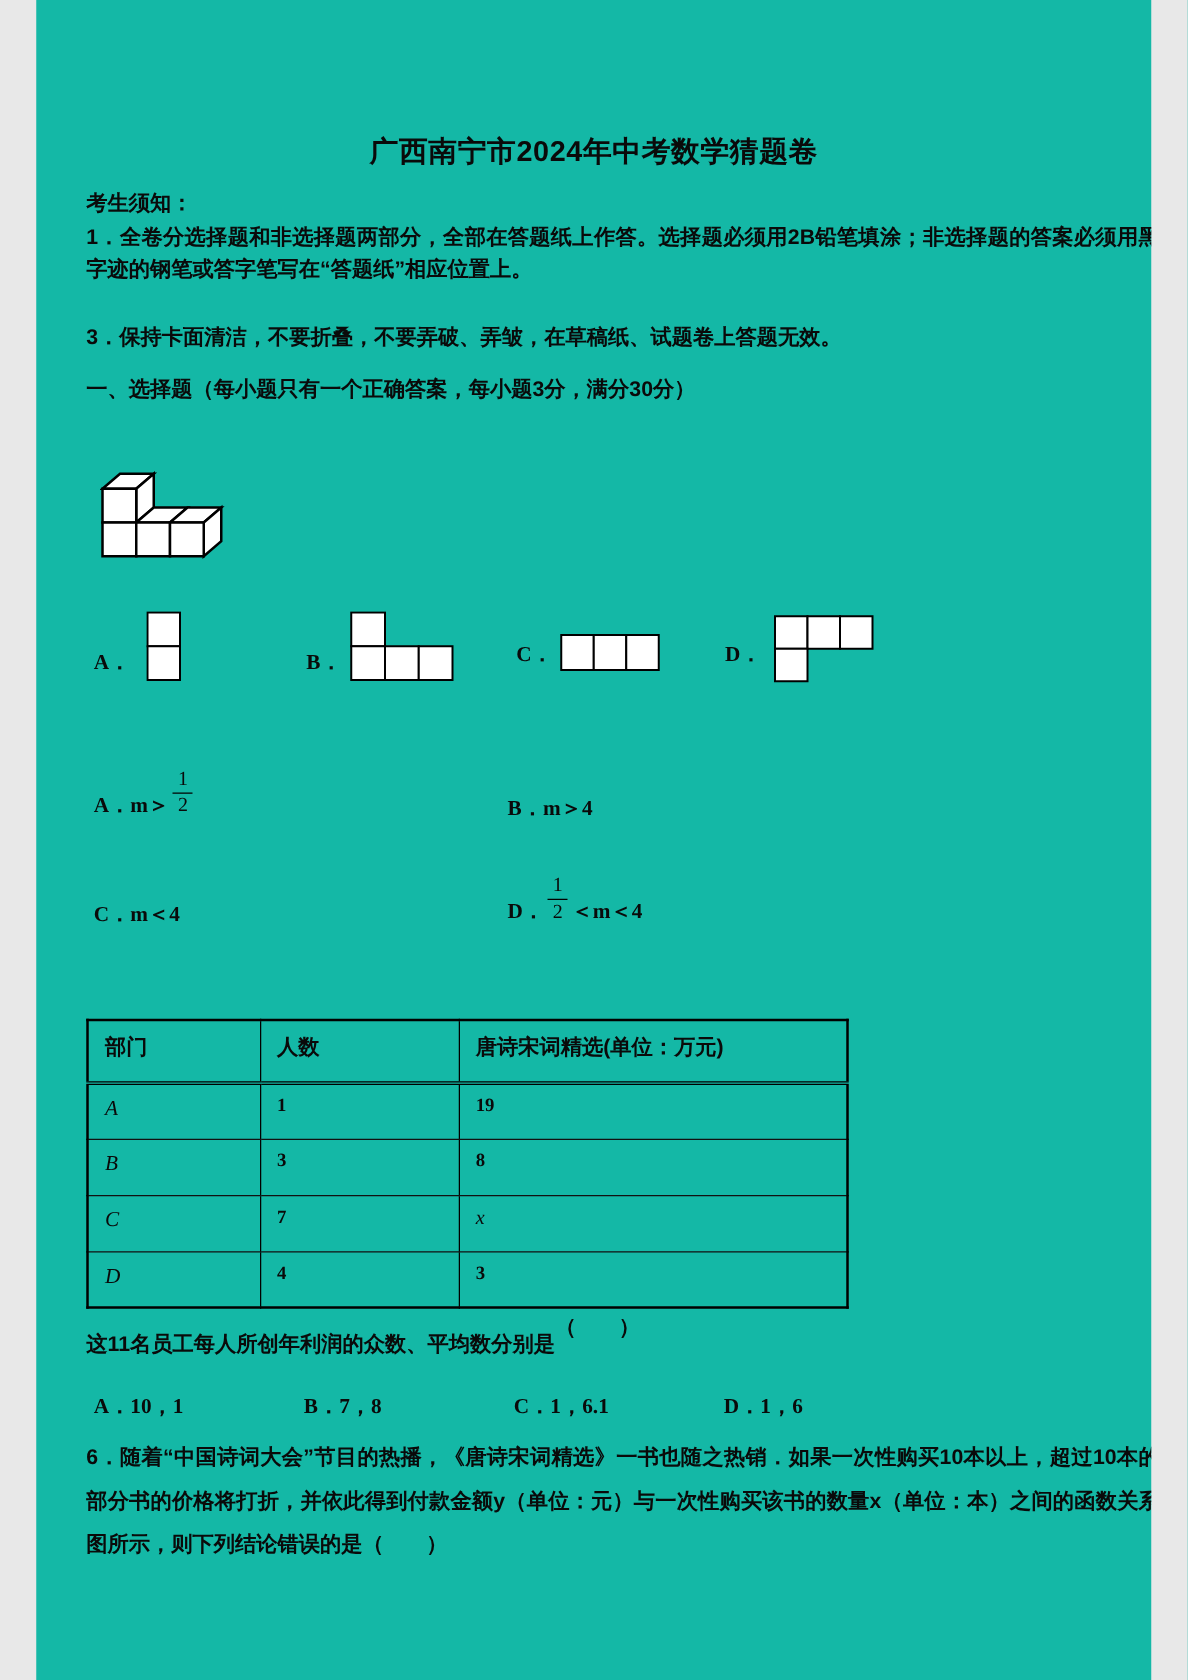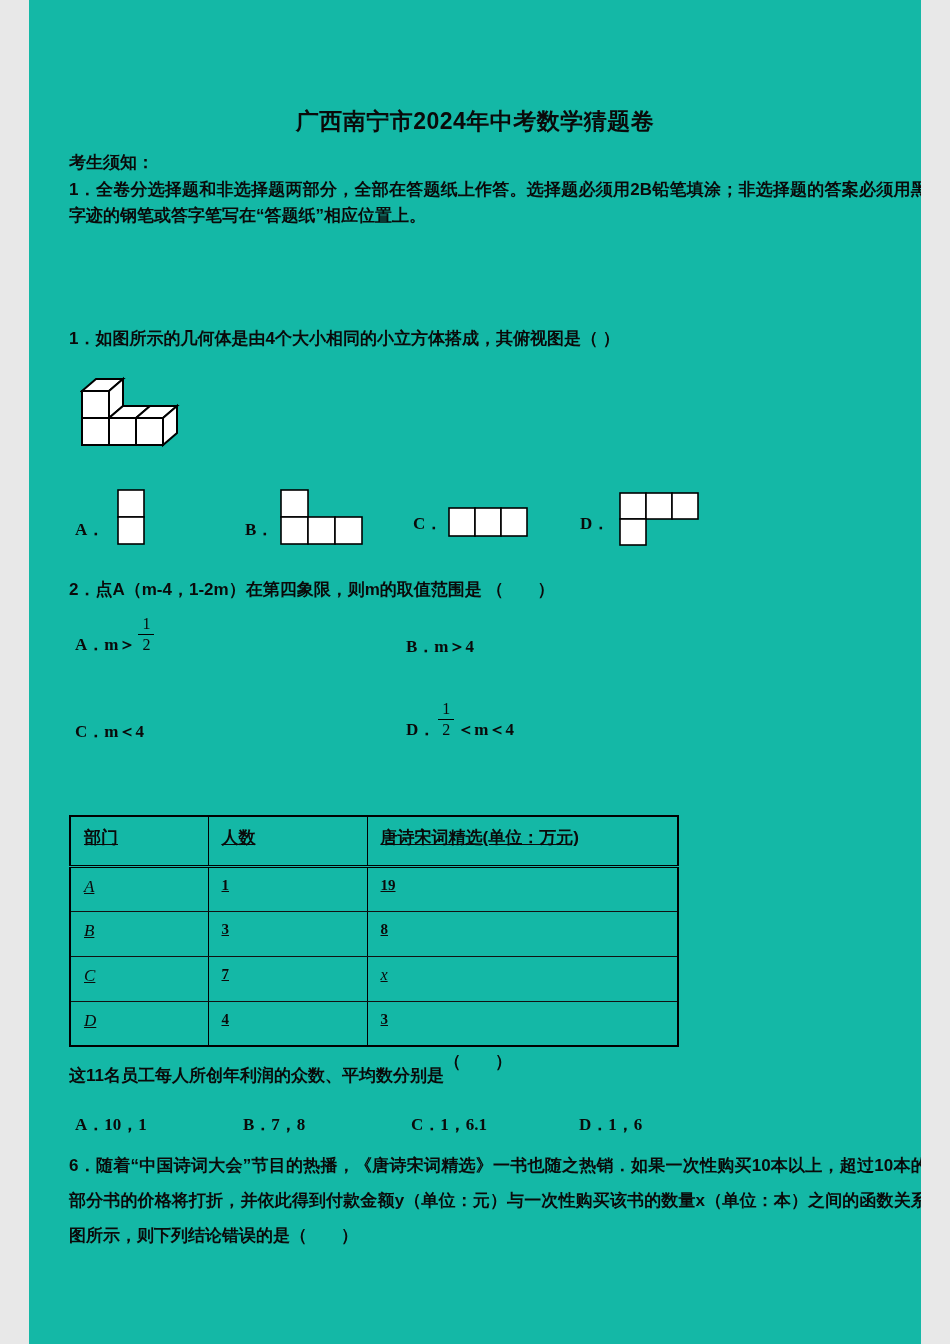--- a/index.html
+++ b/index.html
@@ -51,21 +51,20 @@
   table.profit{
     border-collapse:collapse;
     border:2px solid #000;
     table-layout:fixed;
   }
   table.profit th, table.profit td{
     border-left:1.5px solid #000;border-right:1.5px solid #000;
     border-top:1.2px solid #111;border-bottom:1.2px solid #111;
     text-align:left;vertical-align:top;
     padding:9px 0 0 13px;
-    text-decoration:underline;
   }
   table.profit th{
     font-weight:bold;font-size:17px;height:50px;box-sizing:border-box;
     border-bottom:3px double #000;
   }
   table.profit td{height:45px;box-sizing:border-box;}
   td.dept{
     font-family:"Liberation Serif","DejaVu Serif",serif;
     font-style:italic;font-weight:normal;font-size:17px;
   }
@@ -79,23 +78,24 @@
 </style>
 </head>
 <body>
 
 <div class="page">
 
   <div class="abs title">广西南宁市2024年中考数学猜题卷</div>
 
   <div class="abs cjk notice-head">考生须知：</div>
   <div class="abs cjk notice-item ni1">1．全卷分选择题和非选择题两部分，全部在答题纸上作答。选择题必须用2B铅笔填涂；非选择题的答案必须用黑色字迹的钢笔或答字笔写在“答题纸”相应位置上。</div>
-
-
-  <div class="abs cjk q-text q1t">1．如图所示的几何体是由4个大小相同的小立方体搭成，其俯视图是（ ）</div>
+  <div class="abs cjk notice-item ni3">3．保持卡面清洁，不要折叠，不要弄破、弄皱，在草稿纸、试题卷上答题无效。</div>
+
+  <div class="abs cjk sec-head">一、选择题（每小题只有一个正确答案，每小题3分，满分30分）</div>
+
 
   <div class="abs" style="left:51px;top:368px;">
     <svg width="104" height="80" viewBox="0 0 104 80">
       <g fill="#ffffff" stroke="#000000" stroke-width="2" stroke-linejoin="miter">
 
         <polygon points="2,23 16,11 43,11 29,23"></polygon>
         <polygon points="29,23 43,11 43,38 29,50"></polygon>
         <polygon points="29,50 43,38 70,38 56,50"></polygon>
         <polygon points="56,50 70,38 97,38 83,50"></polygon>
         <polygon points="83,50 97,38 97,65 83,77"></polygon>
@@ -149,21 +149,20 @@
         <g fill="#ffffff" stroke="#000000" stroke-width="1.6">
           <rect x="1" y="1" width="26" height="26"></rect>
           <rect x="27" y="1" width="26" height="26"></rect>
           <rect x="53" y="1" width="26" height="26"></rect>
           <rect x="1" y="27" width="26" height="26"></rect>
         </g>
       </svg>
     </div>
   </div>
 
-  <div class="abs cjk q-text q2t">2．点A（m-4，1-2m）在第四象限，则m的取值范围是 （　　）</div>
 
   <div class="abs q2opt" style="left:46px;top:615px;">
     <span>A．m＞</span><span class="frac"><span class="num">1</span><span class="den">2</span></span>
   </div>
   <div class="abs q2opt" style="left:377px;top:635px;text-align:center;">B．m＞4</div>
   <div class="abs q2opt" style="left:46px;top:720px;">C．m＜4</div>
   <div class="abs q2opt" style="left:377px;top:700px;">
     <span>D．</span><span class="frac"><span class="num">1</span><span class="den">2</span></span><span>＜m＜4</span>
   </div>
 

